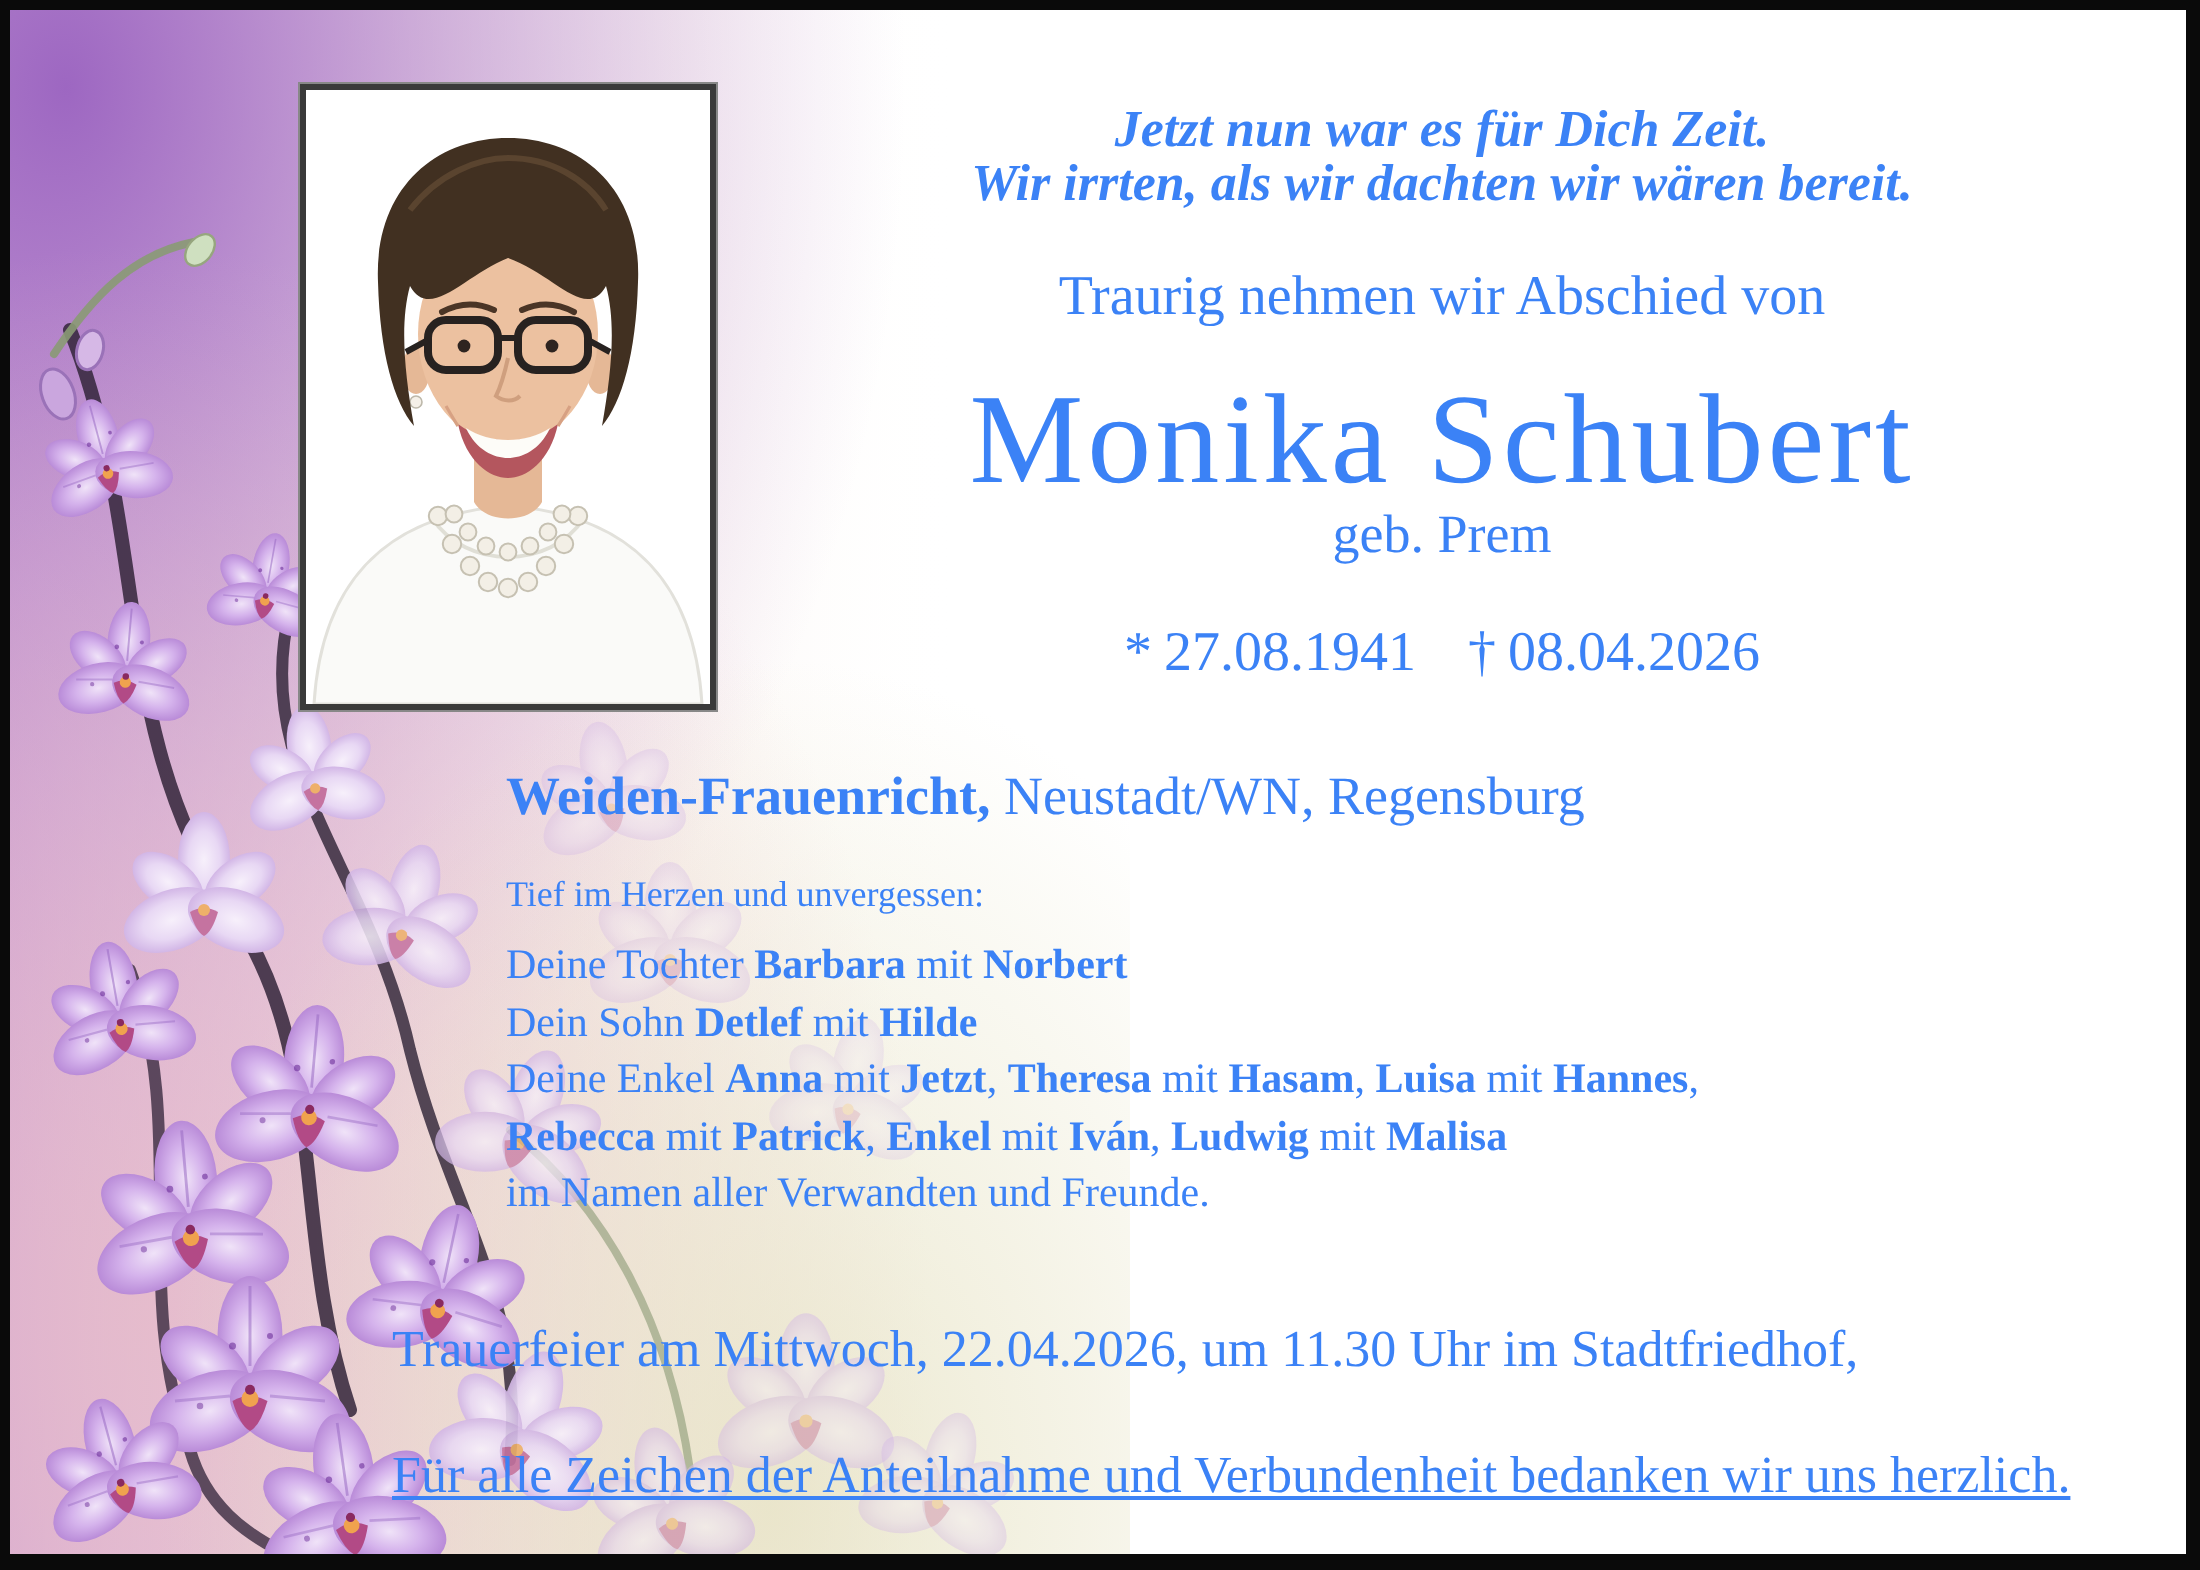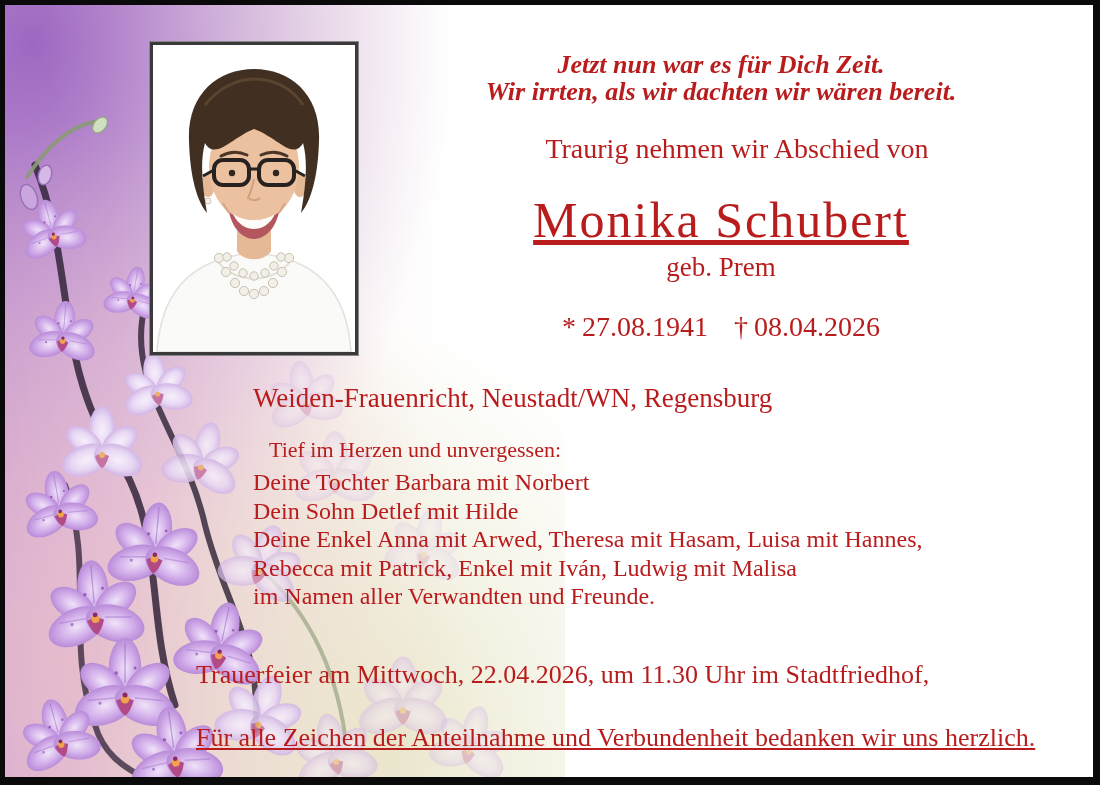--- a/index.html
+++ b/index.html
@@ -3,45 +3,45 @@
 <meta charset="utf-8">
 <style>
   html,body { margin:0; padding:0; background:#555; }
   .card-outer {
     position:relative; width:1100px; height:785px;
     background:#0a0a0a; overflow:hidden;
   }
   .card {
     position:absolute; left:5px; top:5px; right:7px; bottom:8px;
     background:#ffffff; overflow:hidden;
-    font-family:"Liberation Serif", serif; color:#b91c1c;
+    font-family:"Liberation Serif", serif; color:#3b82f6;
   }
   .bg-art { position:absolute; left:0; top:0; width:560px; height:772px; pointer-events:none; }
   .photo {
     position:absolute; left:145px; top:37px; width:202px; height:307px;
     background:#ffffff; border:3px solid #3a3a3a; box-shadow:0 0 0 1px #888;
   }
   .photo svg { display:block; }
   .header { position:absolute; left:366px; top:0; width:700px; text-align:center; }
   .epitaph { position:absolute; left:0; width:100%; font-weight:bold; font-style:italic; font-size:26px; line-height:26px; }
   .ep1 { top:47px; } .ep2 { top:74px; }
-  .intro { position:absolute; top:128px; left:16px; width:100%; font-size:28px; }
-  .name  { position:absolute; top:176px; left:0; width:100%; font-size:50px; line-height:78px; letter-spacing:2px; white-space:nowrap;text-decoration:underline; }
+  .intro { position:absolute; top:128px; left:0; width:100%; font-size:28px; }
+  .name  { position:absolute; top:176px; left:0; width:100%; font-size:64px; line-height:78px; letter-spacing:2px; white-space:nowrap; }
   .maiden{ position:absolute; top:247px; left:0; width:100%; font-size:27px; }
   .dates { position:absolute; top:306px; left:0; width:100%; font-size:28px; }
   .dates .death-group { margin-left:26px; }
   .dates .sym { padding-right:6px; }
-  .leftcol { position:absolute; left:248px; font-size:24px; }
+  .leftcol { position:absolute; left:248px; font-size:21px; }
   .places { top:378px; font-size:27px; }
-  .remember { top:432px; font-size:22px;margin-left:16px; }
+  .remember { top:432px; font-size:18px; }
   .family { top:463px; line-height:28.6px; }
   .bottomcol { position:absolute; left:191px; font-size:26px; }
   .funeral { top:655px; line-height:29px; }
   .thanks { top:718px;text-decoration:underline; }
-  .b { font-weight:normal; }
+  .b { font-weight:bold; }
   .line { white-space:nowrap; }
 </style>
 </head>
 <body>
 
 <div class="card-outer">
   <div class="card">
 
     <div class="bg-art">
       <svg width="560" height="772" viewBox="0 0 560 772" xmlns="http://www.w3.org/2000/svg">
@@ -213,21 +213,21 @@
       <div class="dates line">
         <span class="birth-group"><span class="sym">*</span><span>27.08.1941</span></span><span class="death-group"><span class="sym">†</span><span>08.04.2026</span></span>
       </div>
     </div>
 
     <div class="leftcol places line"><span class="b">Weiden-Frauenricht,</span><span> Neustadt/WN, Regensburg</span></div>
     <div class="leftcol remember line">Tief im Herzen und unvergessen:</div>
     <div class="leftcol family">
       <div class="line"><span>Deine Tochter </span><span class="b">Barbara</span><span> mit </span><span class="b">Norbert</span></div>
       <div class="line"><span>Dein Sohn </span><span class="b">Detlef</span><span> mit </span><span class="b">Hilde</span></div>
-      <div class="line"><span>Deine Enkel </span><span class="b">Anna</span><span> mit </span><span class="b">Arwed</span><span>, </span><span class="b">Theresa</span><span> mit </span><span class="b">Hasam</span><span>, </span><span class="b">Luisa</span><span> mit </span><span class="b">Hannes</span><span>,</span></div>
+      <div class="line"><span>Deine Enkel </span><span class="b">Anna</span><span> mit </span><span class="b">Jetzt</span><span>, </span><span class="b">Theresa</span><span> mit </span><span class="b">Hasam</span><span>, </span><span class="b">Luisa</span><span> mit </span><span class="b">Hannes</span><span>,</span></div>
       <div class="line"><span class="b">Rebecca</span><span> mit </span><span class="b">Patrick</span><span>, </span><span class="b">Enkel</span><span> mit </span><span class="b">Iván</span><span>, </span><span class="b">Ludwig</span><span> mit </span><span class="b">Malisa</span></div>
       <div class="line"><span>im Namen aller Verwandten und Freunde.</span></div>
     </div>
 
     <div class="bottomcol funeral">
       <div class="line">Trauerfeier am Mittwoch, 22.04.2026, um 11.30 Uhr im Stadtfriedhof,</div>
     </div>
     <div class="bottomcol thanks line">Für alle Zeichen der Anteilnahme und Verbundenheit bedanken wir uns herzlich.</div>
 
   </div>

